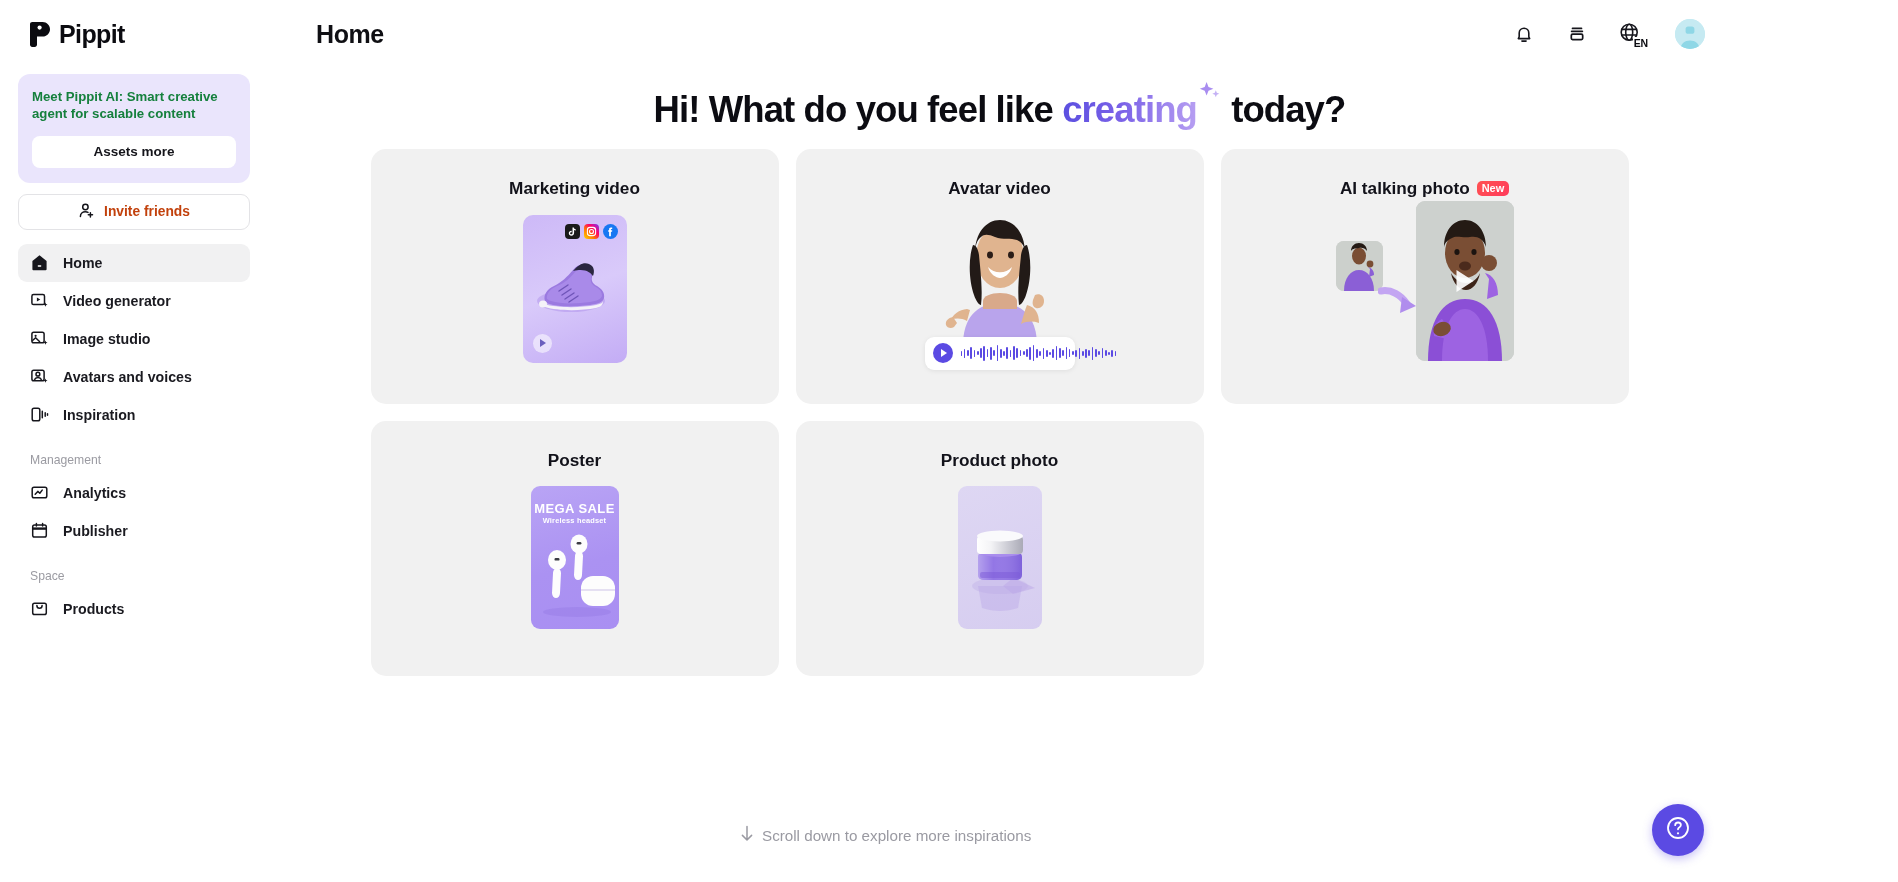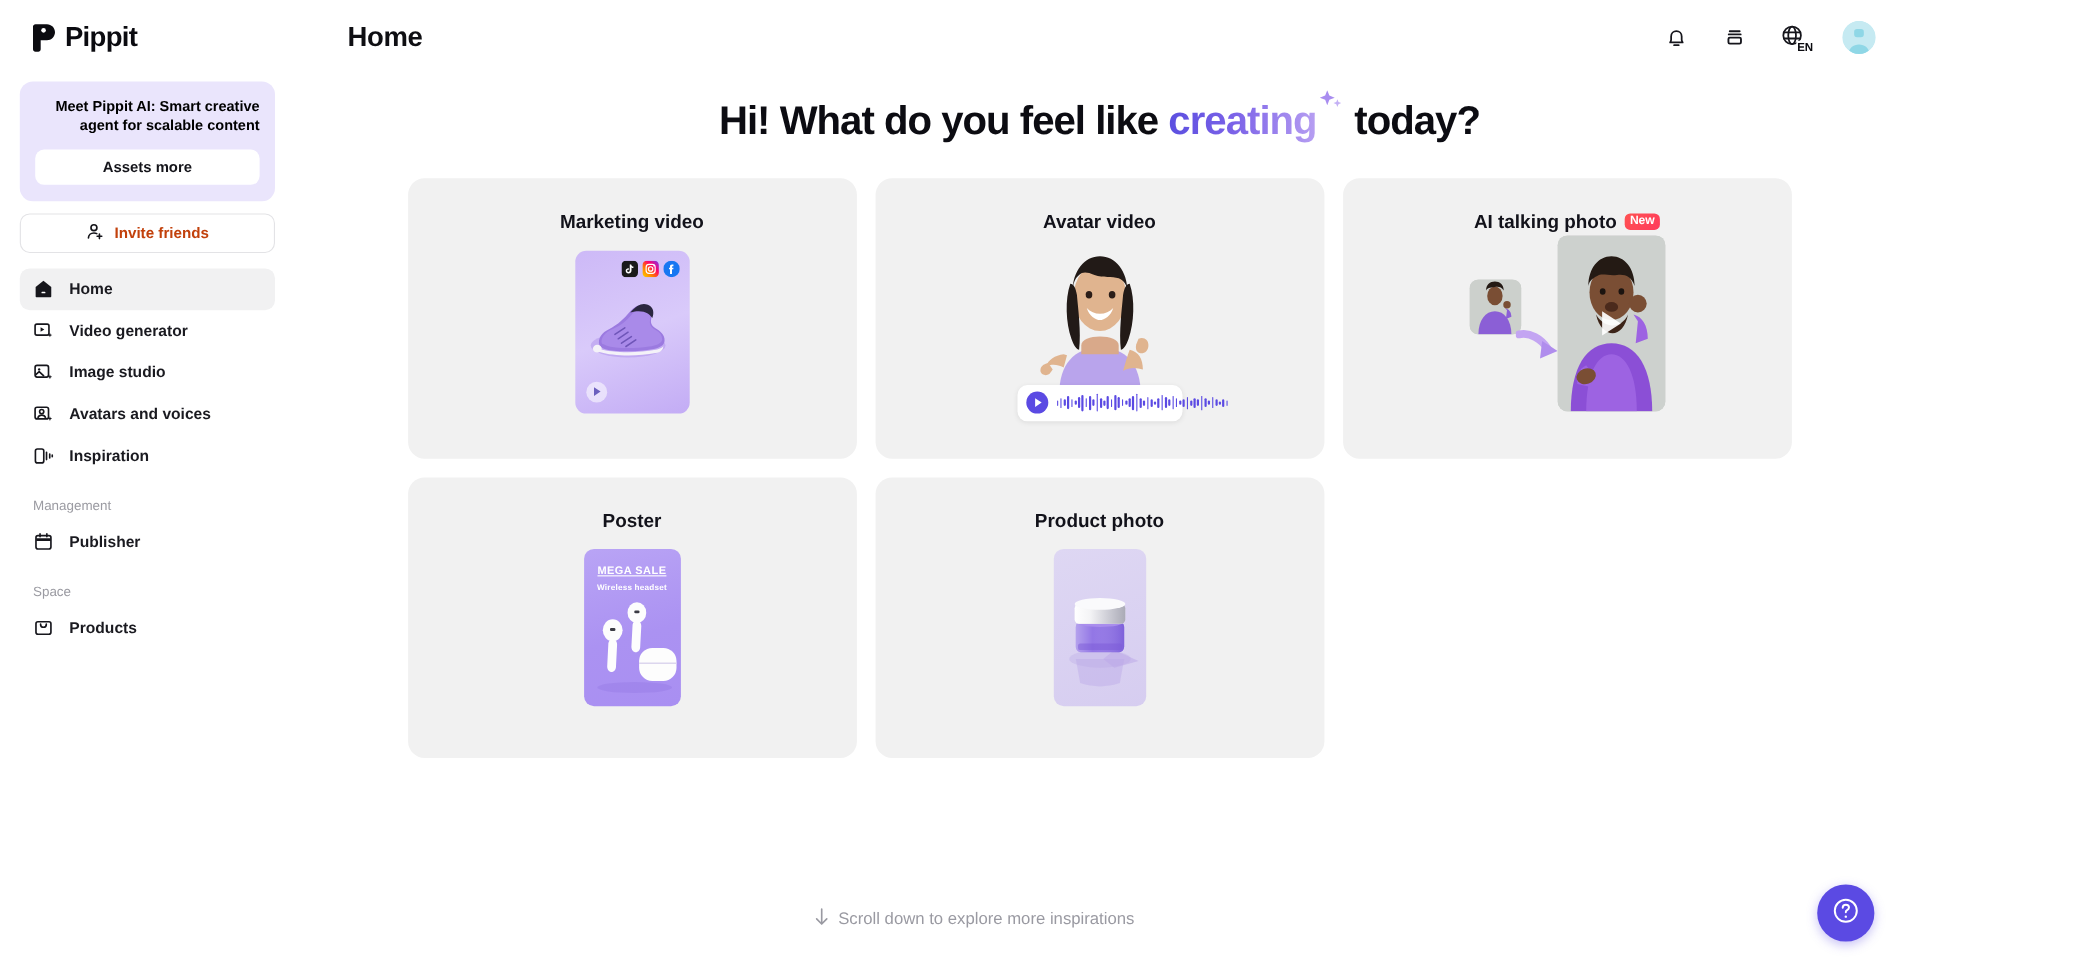--- a/index.html
+++ b/index.html
@@ -29,21 +29,21 @@
     font-size: 25px; font-weight: 700; letter-spacing: -0.6px; color: #0b0b10;
   }
 
   .promo {
     margin-top: 6px;
     background: #eae5fc;
     border-radius: 12px;
     padding: 14px 14px 15px 14px;
   }
   .promo-text {
-    font-size: 13.2px; font-weight: 700; line-height: 1.31; color: #000000; text-align: right;
+    font-size: 13.2px; font-weight: 700; line-height: 1.31; color: #15803d;
   }
   .promo-btn {
     margin-top: 13px;
     width: 100%; height: 32px;
     background: #ffffff; border: none; border-radius: 8px;
     font-family: inherit; font-size: 13.5px; font-weight: 700; color: #14141a;
     cursor: pointer;
   }
 
   .invite-btn {
@@ -101,21 +101,21 @@
   }
   .grad {
     background: linear-gradient(90deg,#5b4fe0 0%,#7c63e8 45%,#b79ff2 100%);
     -webkit-background-clip: text; background-clip: text;
     -webkit-text-fill-color: transparent; color: transparent;
   }
   .spark { display:inline-block; vertical-align: 0.38em; margin-left:1px; }
 
   
   .grid {
-    width: 1258px; margin: 31px auto 0 auto;
+    width: 1258px; margin: 18px auto 0 auto;
     display: grid; grid-template-columns: repeat(3, 408px);
     gap: 17px 17px;
   }
   .card {
     background: #f1f1f1; border-radius: 15px;
     height: 255px; position: relative; cursor: pointer; overflow: hidden;
   }
   .card-title {
     position: absolute; top: 29px; left: 0; right: 0;
     text-align: center; font-size: 17.2px; font-weight: 700; color: #12121a;
@@ -194,21 +194,21 @@
   }
 
   
   .t-pos {
     width: 88px; height: 143px; left: 50%; transform: translateX(-50%); top: 65px;
     border-radius: 9px; overflow: hidden;
     background: linear-gradient(165deg,#b9a4f5 0%,#ab92f2 55%,#a98ff2 100%);
   }
   .pos-t1 {
     position: absolute; top: 15px; left: 0; right: 0; text-align: center;
-    color: #fff; font-size: 10px; font-weight: 700; letter-spacing: 0.4px; text-decoration: underline;
+    color: #fff; font-size: 13px; font-weight: 700; letter-spacing: 0.4px;
   }
   .pos-t2 {
     position: absolute; top: 30px; left: 0; right: 0; text-align: center;
     color: #fff; font-size: 7.4px; font-weight: 600; letter-spacing: 0.2px;
   }
 
   
   .t-prd {
     width: 84px; height: 143px; left: 50%; transform: translateX(-50%); top: 65px;
     border-radius: 9px; overflow: hidden;
@@ -314,20 +314,29 @@
           <svg width="19" height="19" viewBox="0 0 19 19" fill="none" stroke="#16161c" stroke-width="1.5" stroke-linejoin="round">
             <rect x="2.2" y="3.2" width="7.6" height="12.6" rx="1.8"></rect>
             <path d="M12.3 6.2v6.6M15.2 7.7v3.6M17.5 8.8v1.4" stroke-linecap="round"></path>
           </svg>
         </span>
         <span>Inspiration</span>
       </div>
 
       <div class="nav-group">Management</div>
 
+      <div class="nav-item">
+        <span class="ico">
+          <svg width="19" height="19" viewBox="0 0 19 19" fill="none" stroke="#16161c" stroke-width="1.5" stroke-linejoin="round">
+            <rect x="2.2" y="4.2" width="14.6" height="10.6" rx="1.8"></rect>
+            <path d="M5.2 11.2l2.6-2.8 2 1.8 2.4-3.1" stroke-linecap="round"></path>
+          </svg>
+        </span>
+        <span>Analytics</span>
+      </div>
 
       <div class="nav-item">
         <span class="ico">
           <svg width="19" height="19" viewBox="0 0 19 19" fill="none" stroke="#16161c" stroke-width="1.5" stroke-linejoin="round">
             <rect x="2.7" y="3.9" width="13.6" height="12.2" rx="1.8"></rect>
             <path d="M2.9 7.6h13.2" stroke-width="2.4"></path>
             <path d="M6.4 2.4v2.6M12.6 2.4v2.6" stroke-linecap="round"></path>
           </svg>
         </span>
         <span>Publisher</span>

